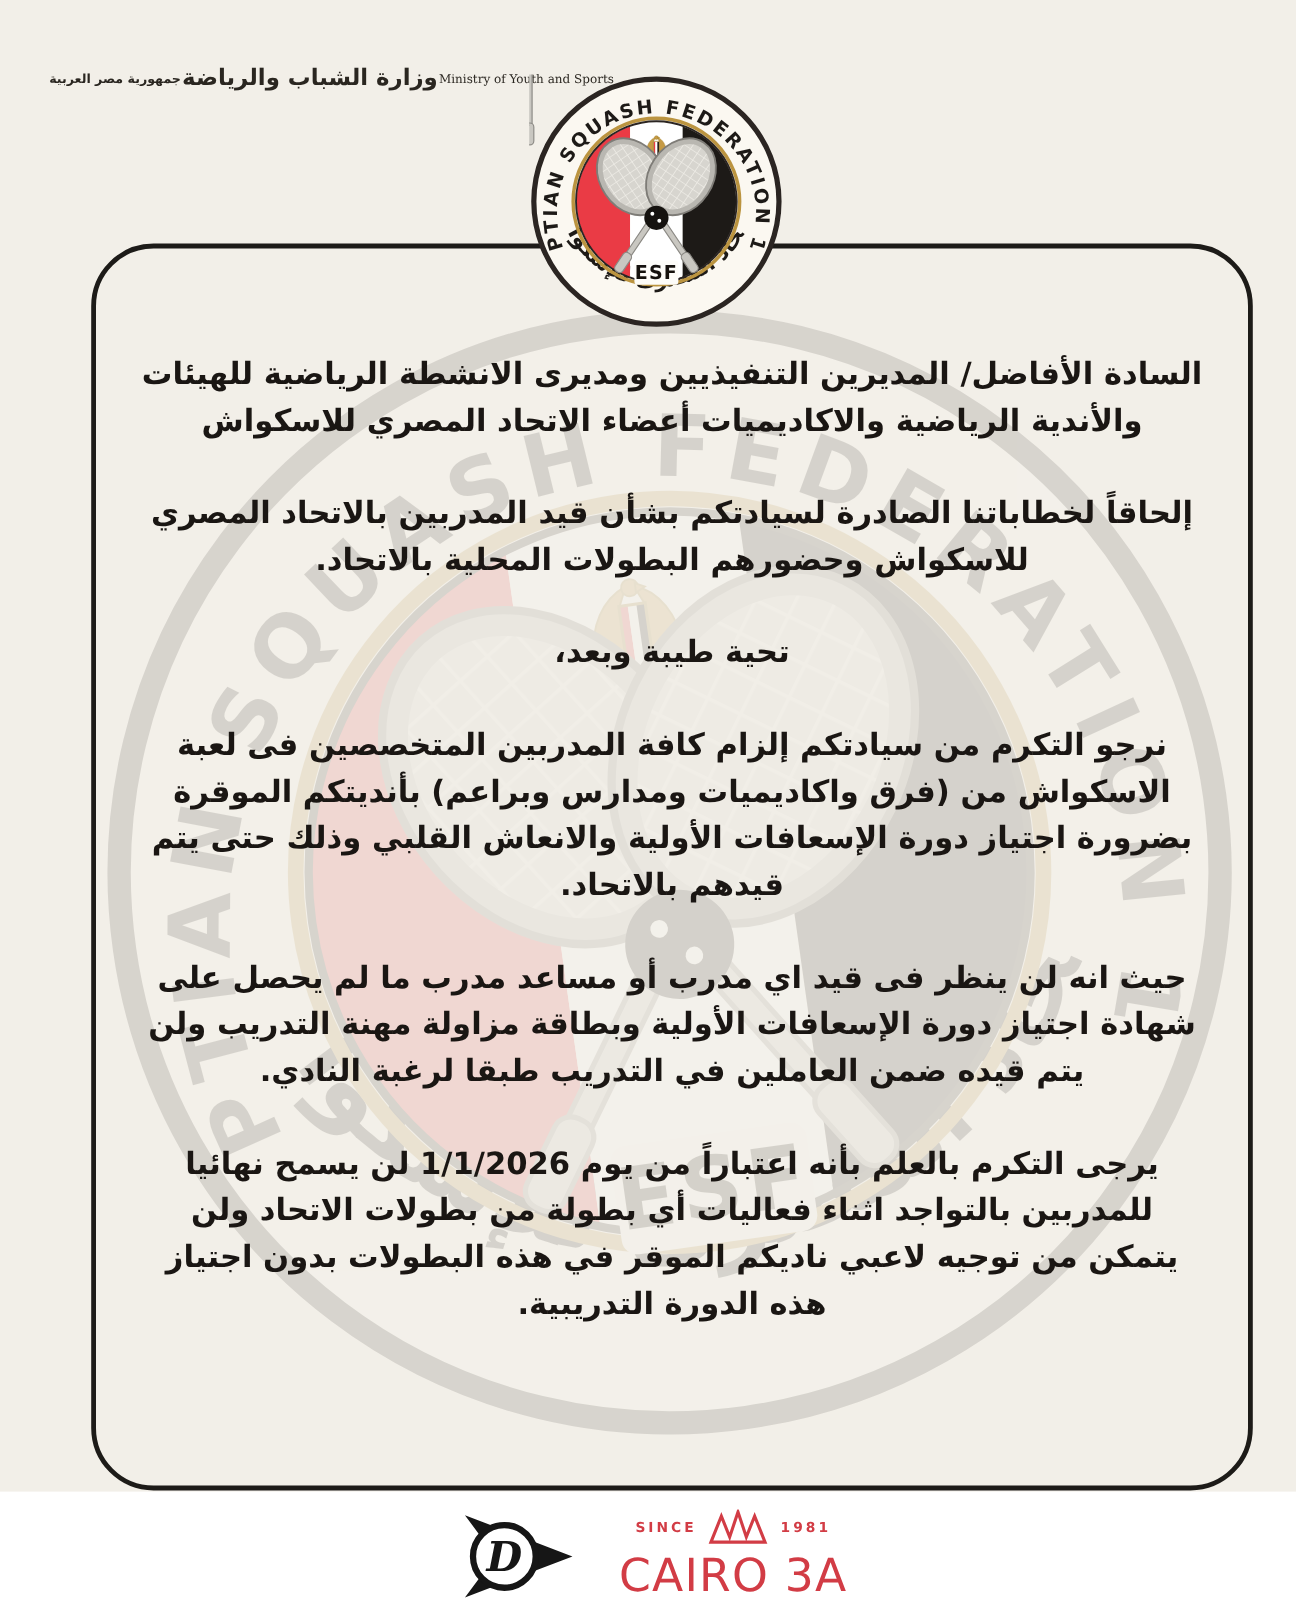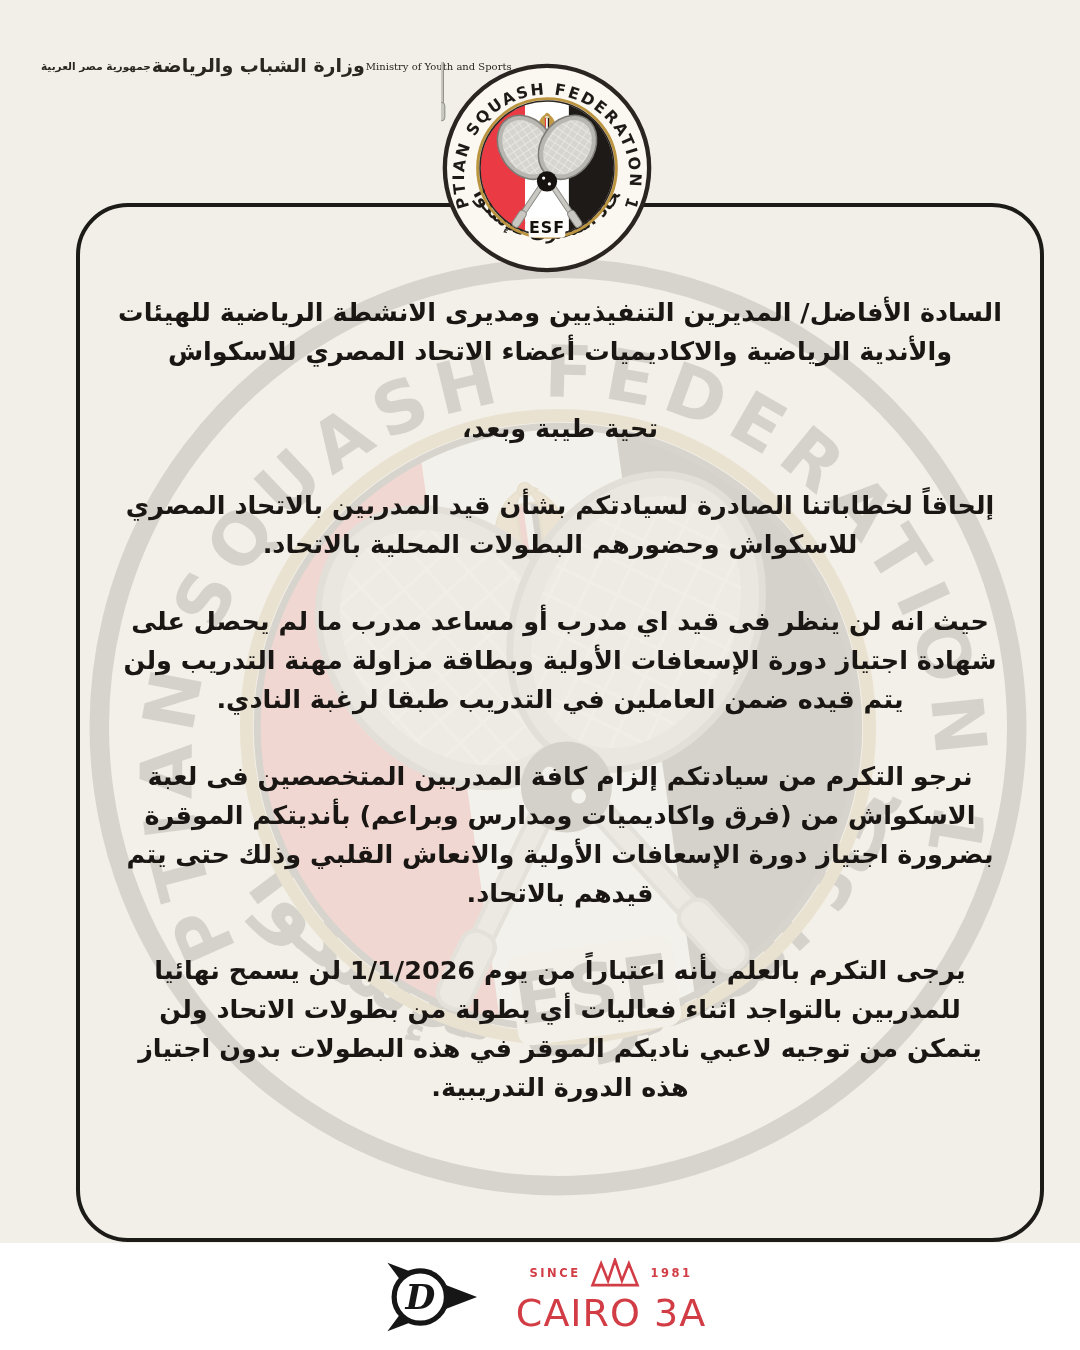--- a/index.html
+++ b/index.html
@@ -138,24 +138,24 @@
 
   <svg class="esf-header" viewBox="0 0 220 220">
     <use href="#esfG"></use>
   </svg>
 
   <div class="letter-box">
     <svg class="watermark" viewBox="0 0 220 220">
       <use href="#esfG"></use>
     </svg>
     <p>السادة الأفاضل/ المديرين التنفيذيين ومديرى الانشطة الرياضية للهيئات والأندية الرياضية والاكاديميات أعضاء الاتحاد المصري للاسكواش</p>
+    <p>إلحاقاً لخطاباتنا الصادرة لسيادتكم بشأن قيد المدربين بالاتحاد المصري للاسكواش وحضورهم البطولات المحلية بالاتحاد.</p>
     <p>تحية طيبة وبعد،</p>
-    <p>إلحاقاً لخطاباتنا الصادرة لسيادتكم بشأن قيد المدربين بالاتحاد المصري للاسكواش وحضورهم البطولات المحلية بالاتحاد.</p>
+    <p>نرجو التكرم من سيادتكم إلزام كافة المدربين المتخصصين فى لعبة الاسكواش من (فرق واكاديميات ومدارس وبراعم) بأنديتكم الموقرة بضرورة اجتياز دورة الإسعافات الأولية والانعاش القلبي وذلك حتى يتم قيدهم بالاتحاد.</p>
     <p>حيث انه لن ينظر فى قيد اي مدرب أو مساعد مدرب ما لم يحصل على شهادة اجتياز دورة الإسعافات الأولية وبطاقة مزاولة مهنة التدريب ولن يتم قيده ضمن العاملين في التدريب طبقا لرغبة النادي.</p>
-    <p>نرجو التكرم من سيادتكم إلزام كافة المدربين المتخصصين فى لعبة الاسكواش من (فرق واكاديميات ومدارس وبراعم) بأنديتكم الموقرة بضرورة اجتياز دورة الإسعافات الأولية والانعاش القلبي وذلك حتى يتم قيدهم بالاتحاد.</p>
     <p>يرجى التكرم بالعلم بأنه اعتباراً من يوم 1/1/2026 لن يسمح نهائيا للمدربين بالتواجد اثناء فعاليات أي بطولة من بطولات الاتحاد ولن يتمكن من توجيه لاعبي ناديكم الموقر في هذه البطولات بدون اجتياز هذه الدورة التدريبية.</p>
   </div>
 
   <div class="footer">
     <svg class="dunlop" viewBox="0 0 150 104">
       <path d="M18 6 L138 52 L18 98 L52 52 Z" fill="#161616"></path>
       <circle cx="62" cy="52" r="35" fill="#ffffff" stroke="#161616" stroke-width="7"></circle>
       <text x="62" y="68" text-anchor="middle" font-size="46" font-weight="bold" font-style="italic" font-family="DejaVu Serif, serif" fill="#161616">D</text>
     </svg>
     <div class="cairo">

